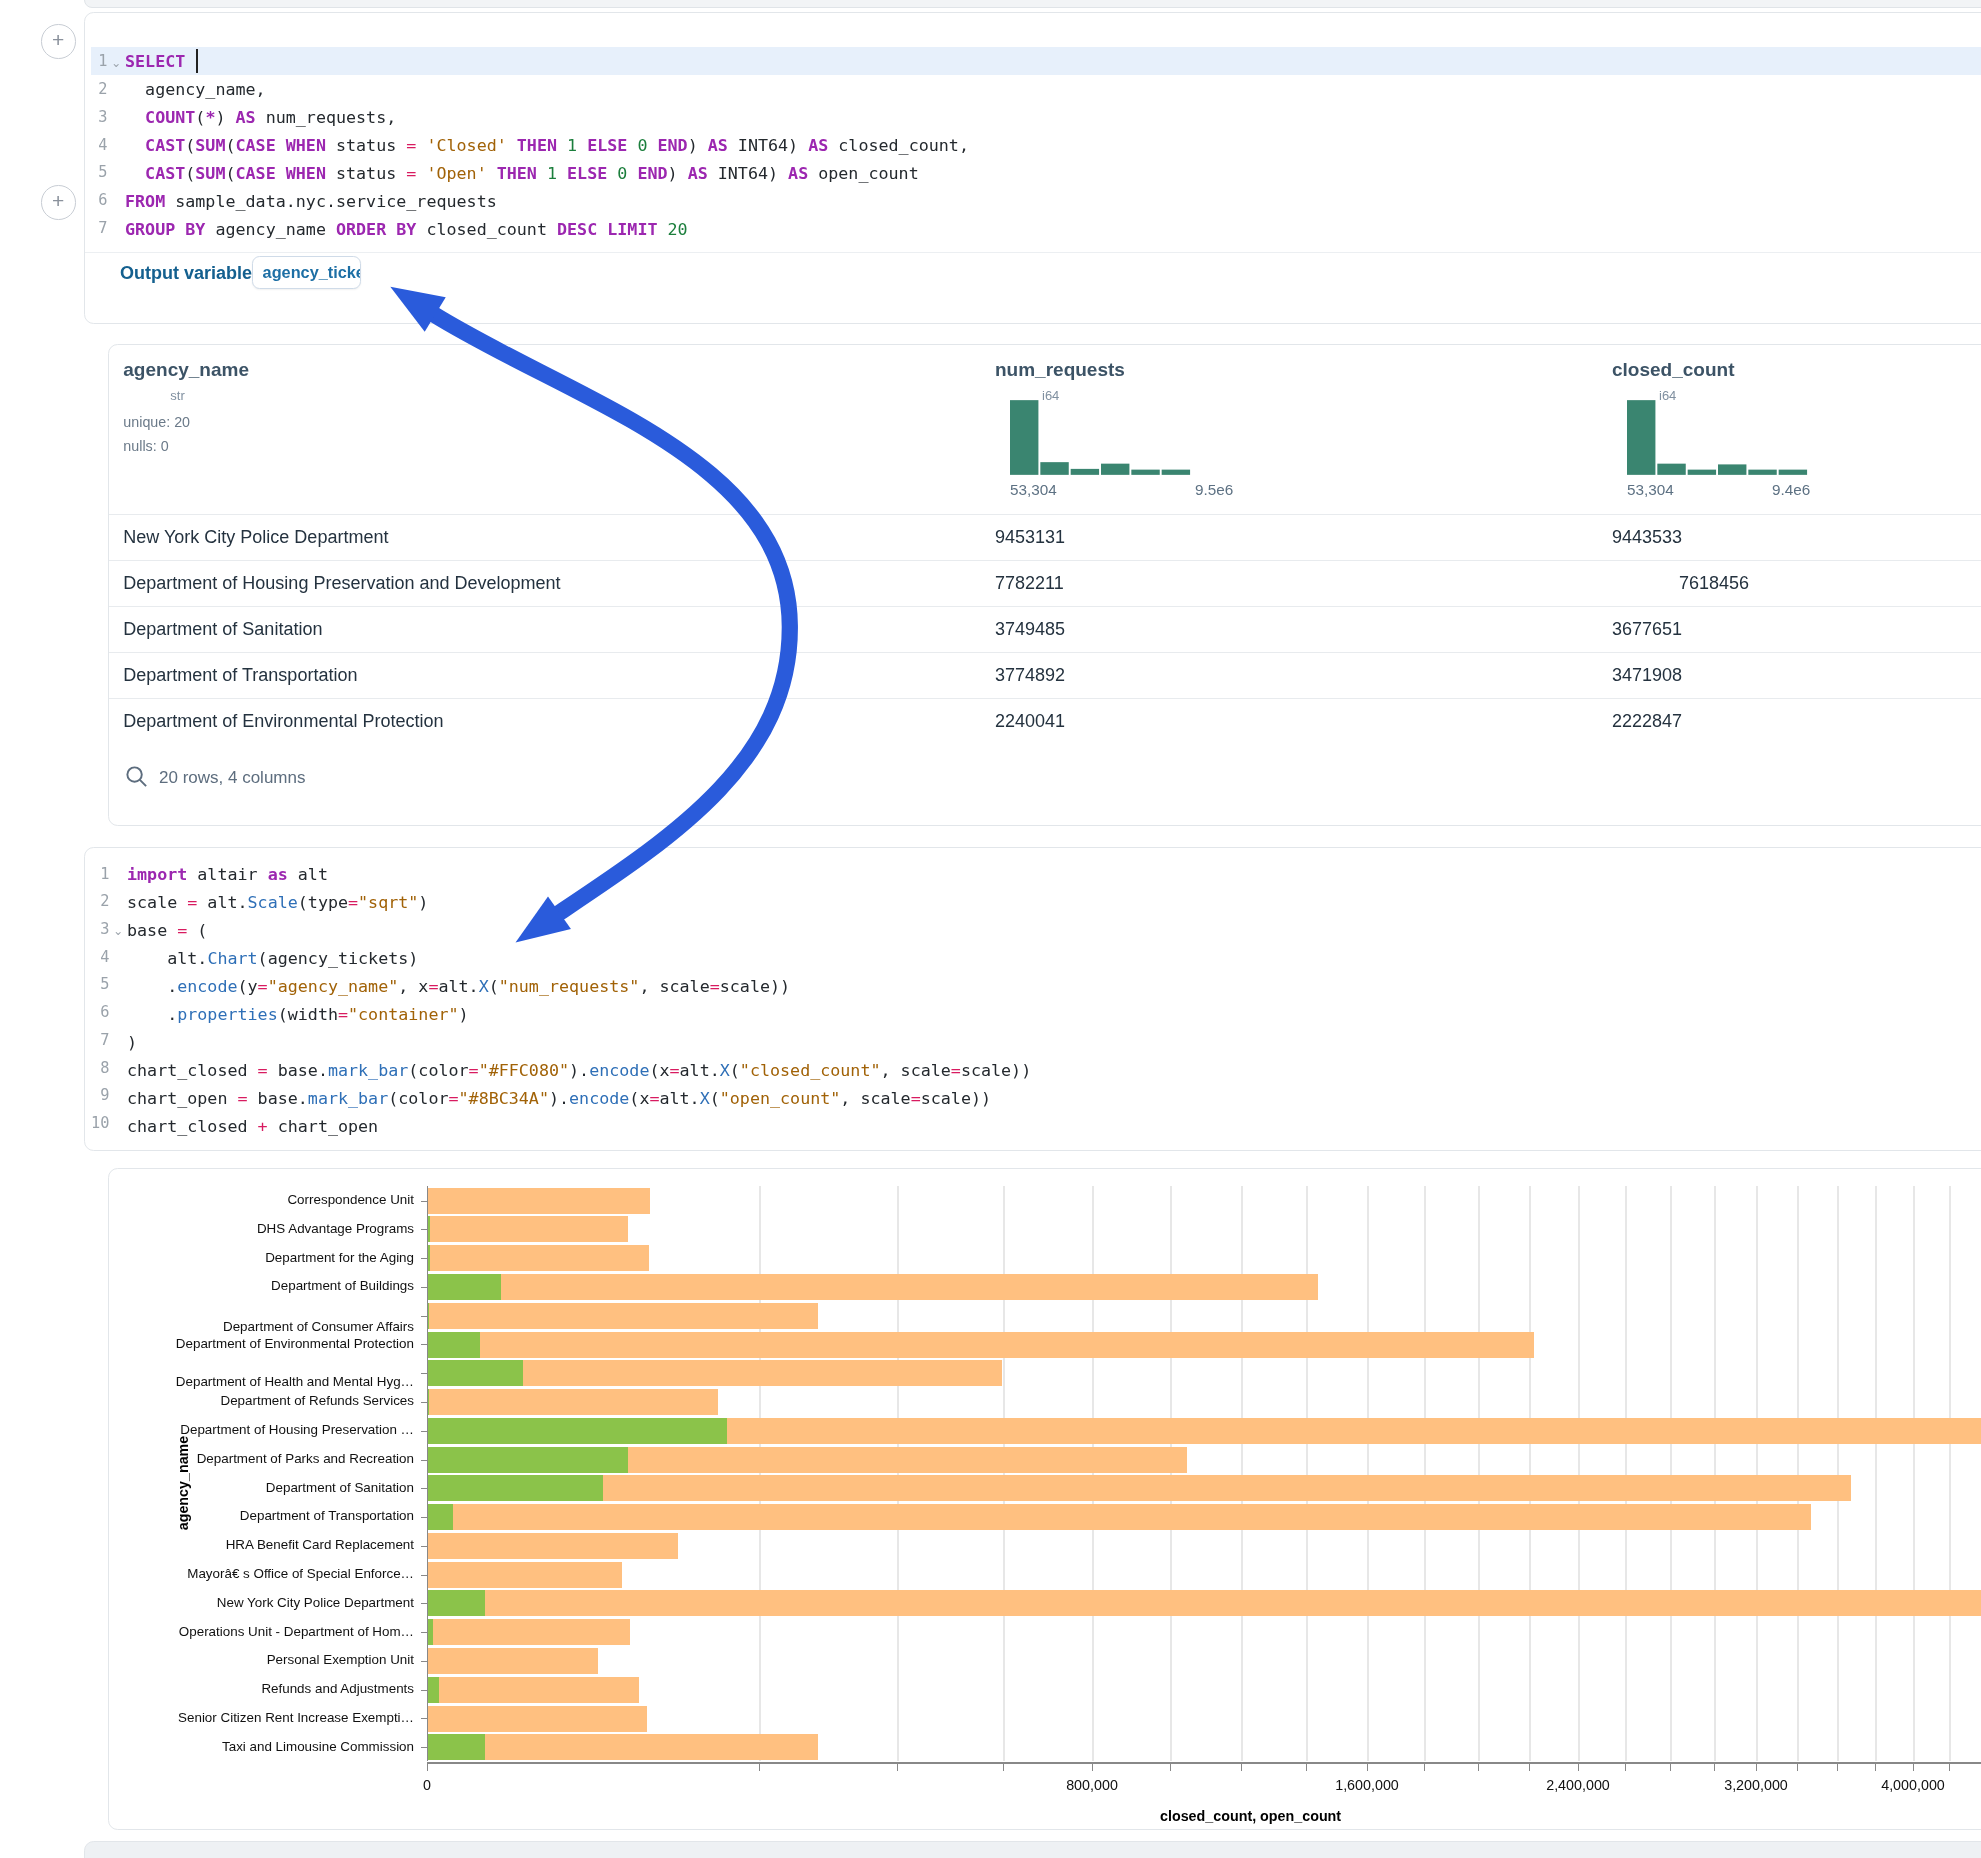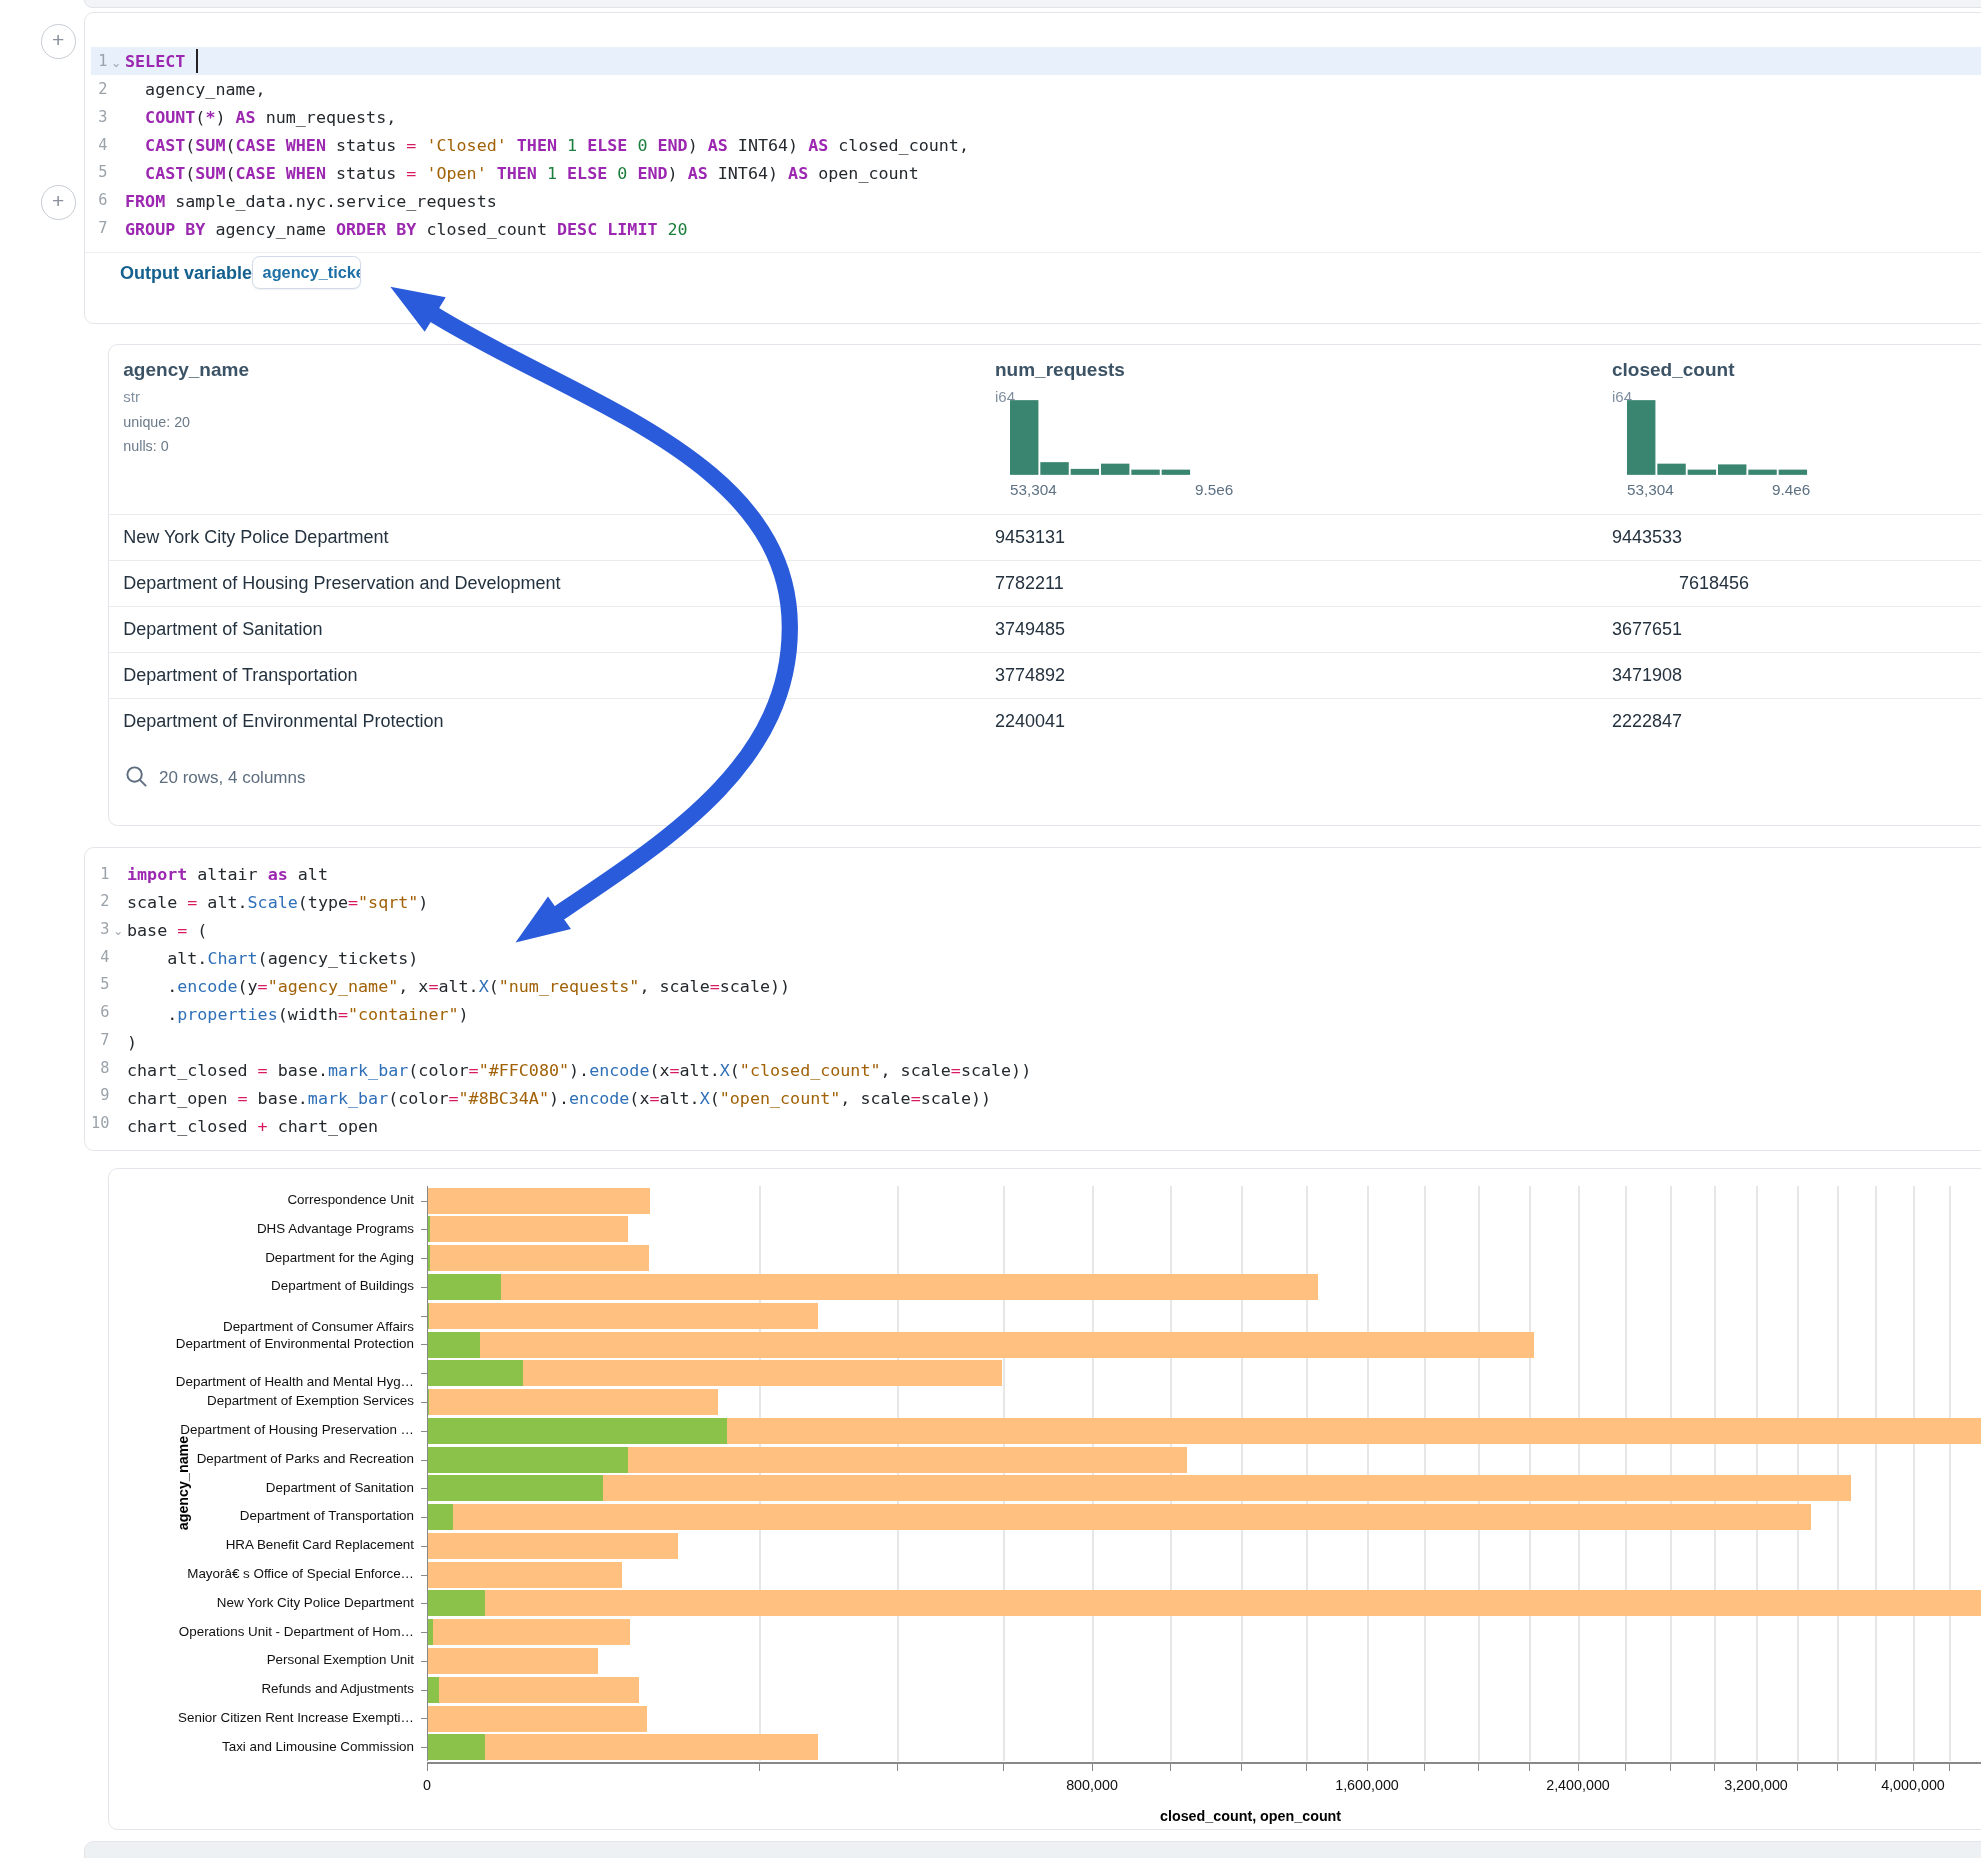--- a/index.html
+++ b/index.html
@@ -29,21 +29,21 @@
   .activeline{position:absolute;background:#e7f0fb;}
   .caret{position:absolute;width:1.9px;height:24px;background:#222;}
   .fold{position:absolute;color:#9aa2aa;font-size:12.4px;}
   
   .outvar-label{position:absolute;color:#14608F;font-weight:bold;font-size:18px;}
   .outvar-pill{position:absolute;background:#fff;border:1px solid #cfdbe8;border-radius:7.6px;
                box-shadow:0 1px 1.9px rgba(0,0,0,.06);color:#1d6fa5;font-weight:bold;font-size:16.3px;
                line-height:31px;padding:0 9.6px;width:88px;overflow:hidden;white-space:nowrap;cursor:pointer;}
   
   .th-name{position:absolute;font-size:19px;font-weight:bold;color:#3c5366;}
-  .th-type{position:absolute;font-size:15px;color:#8090a0;}
+  .th-type{position:absolute;font-size:13px;color:#8090a0;margin-left:47px;}
   .th-meta{position:absolute;font-size:14.3px;color:#6b7a89;}
   .hist-label{position:absolute;font-size:15.3px;color:#5d7183;}
   .trow{position:absolute;left:0;width:2007px;height:46px;border-top:1px solid #e8ebee;}
   .tcell{position:absolute;top:11.5px;font-size:18px;color:#24323f;white-space:nowrap;}
   .tfoot{position:absolute;font-size:17px;color:#5d6d7e;}
   
   .bar{position:absolute;height:26px;}
   .gridline{position:absolute;width:1.9px;background:#e7e7e7;}
   .ytick-label{position:absolute;font-size:13.4px;color:#111;text-align:right;white-space:nowrap;}
   .xtick-label{position:absolute;font-size:14.3px;color:#111;transform:translateX(-50%);}
@@ -208,21 +208,21 @@
         <div class="bar" style="left: 318px; top: 163px; width: 1107px; background: rgb(255, 192, 128);"></div>
         <div class="bar" style="left: 318px; top: 163px; width: 53px; background: rgb(139, 195, 74);"></div>
         <div class="ytick-label" style="left: 0px; width: 305px; top: 167px;">Department of Environmental Protection</div>
         <div class="tickmark" style="left: 312px; top: 175px; width: 6.7px; height: 1.4px;"></div>
         <div class="bar" style="left: 318px; top: 191px; width: 575px; background: rgb(255, 192, 128);"></div>
         <div class="bar" style="left: 318px; top: 191px; width: 96px; background: rgb(139, 195, 74);"></div>
         <div class="ytick-label" style="left: 0px; width: 305px; top: 196px; margin-top: 9px;">Department of Health and Mental Hyg…</div>
         <div class="tickmark" style="left: 312px; top: 204px; width: 6.7px; height: 1.4px;"></div>
         <div class="bar" style="left: 318px; top: 220px; width: 291px; background: rgb(255, 192, 128);"></div>
         <div class="bar" style="left: 318px; top: 220px; width: 2.3px; background: rgb(139, 195, 74);"></div>
-        <div class="ytick-label" style="left: 0px; width: 305px; top: 224px;">Department of Exemption Services</div>
+        <div class="ytick-label" style="left: 0px; width: 305px; top: 224px;">Department of Refunds Services</div>
         <div class="tickmark" style="left: 312px; top: 233px; width: 6.7px; height: 1.4px;"></div>
         <div class="bar" style="left: 318px; top: 249px; width: 1593px; background: rgb(255, 192, 128);"></div>
         <div class="bar" style="left: 318px; top: 249px; width: 300px; background: rgb(139, 195, 74);"></div>
         <div class="ytick-label" style="left: 0px; width: 305px; top: 253px;">Department of Housing Preservation …</div>
         <div class="tickmark" style="left: 312px; top: 262px; width: 6.7px; height: 1.4px;"></div>
         <div class="bar" style="left: 318px; top: 278px; width: 760px; background: rgb(255, 192, 128);"></div>
         <div class="bar" style="left: 318px; top: 278px; width: 201px; background: rgb(139, 195, 74);"></div>
         <div class="ytick-label" style="left: 0px; width: 305px; top: 282px;">Department of Parks and Recreation</div>
         <div class="tickmark" style="left: 312px; top: 291px; width: 6.7px; height: 1.4px;"></div>
         <div class="bar" style="left: 318px; top: 306px; width: 1424px; background: rgb(255, 192, 128);"></div>

